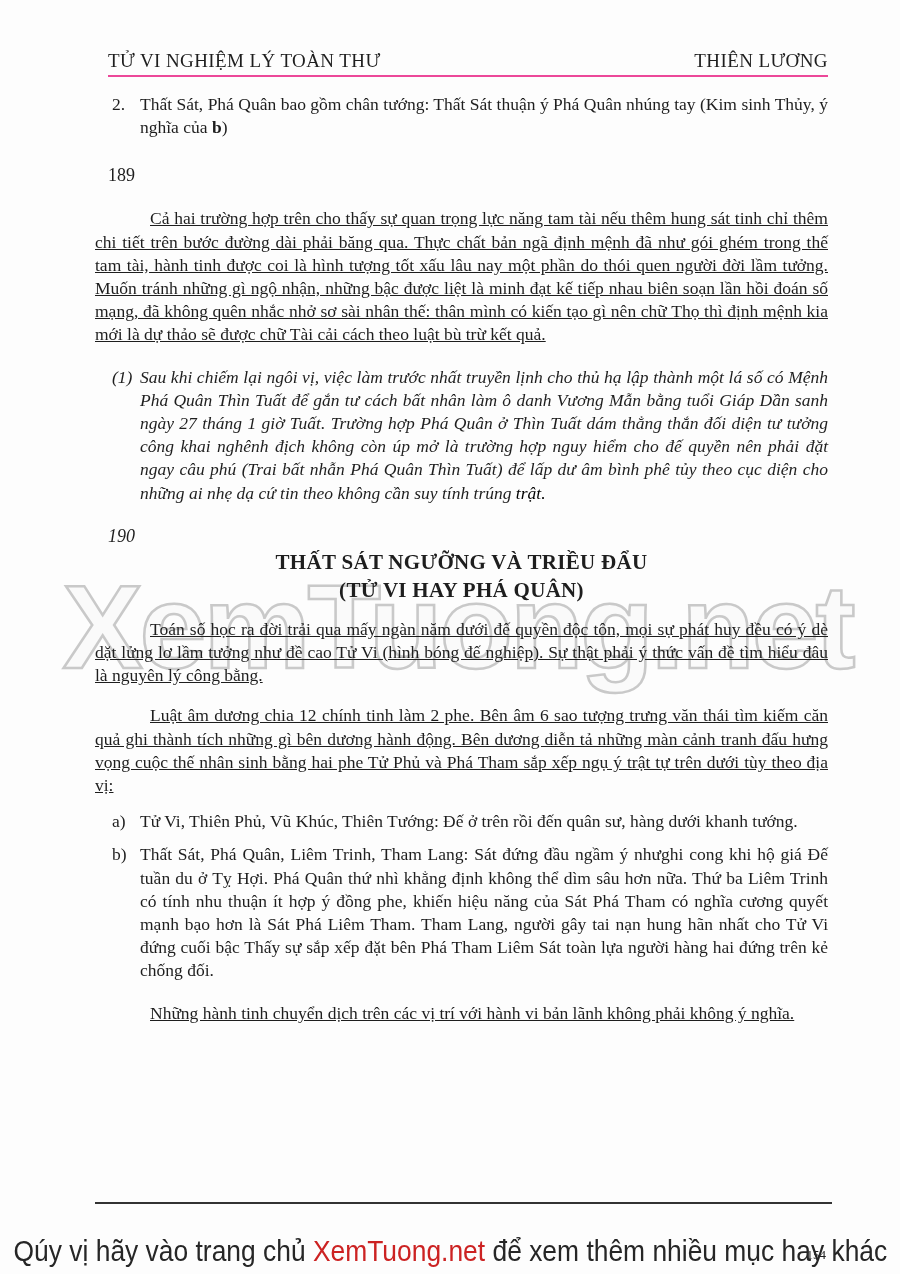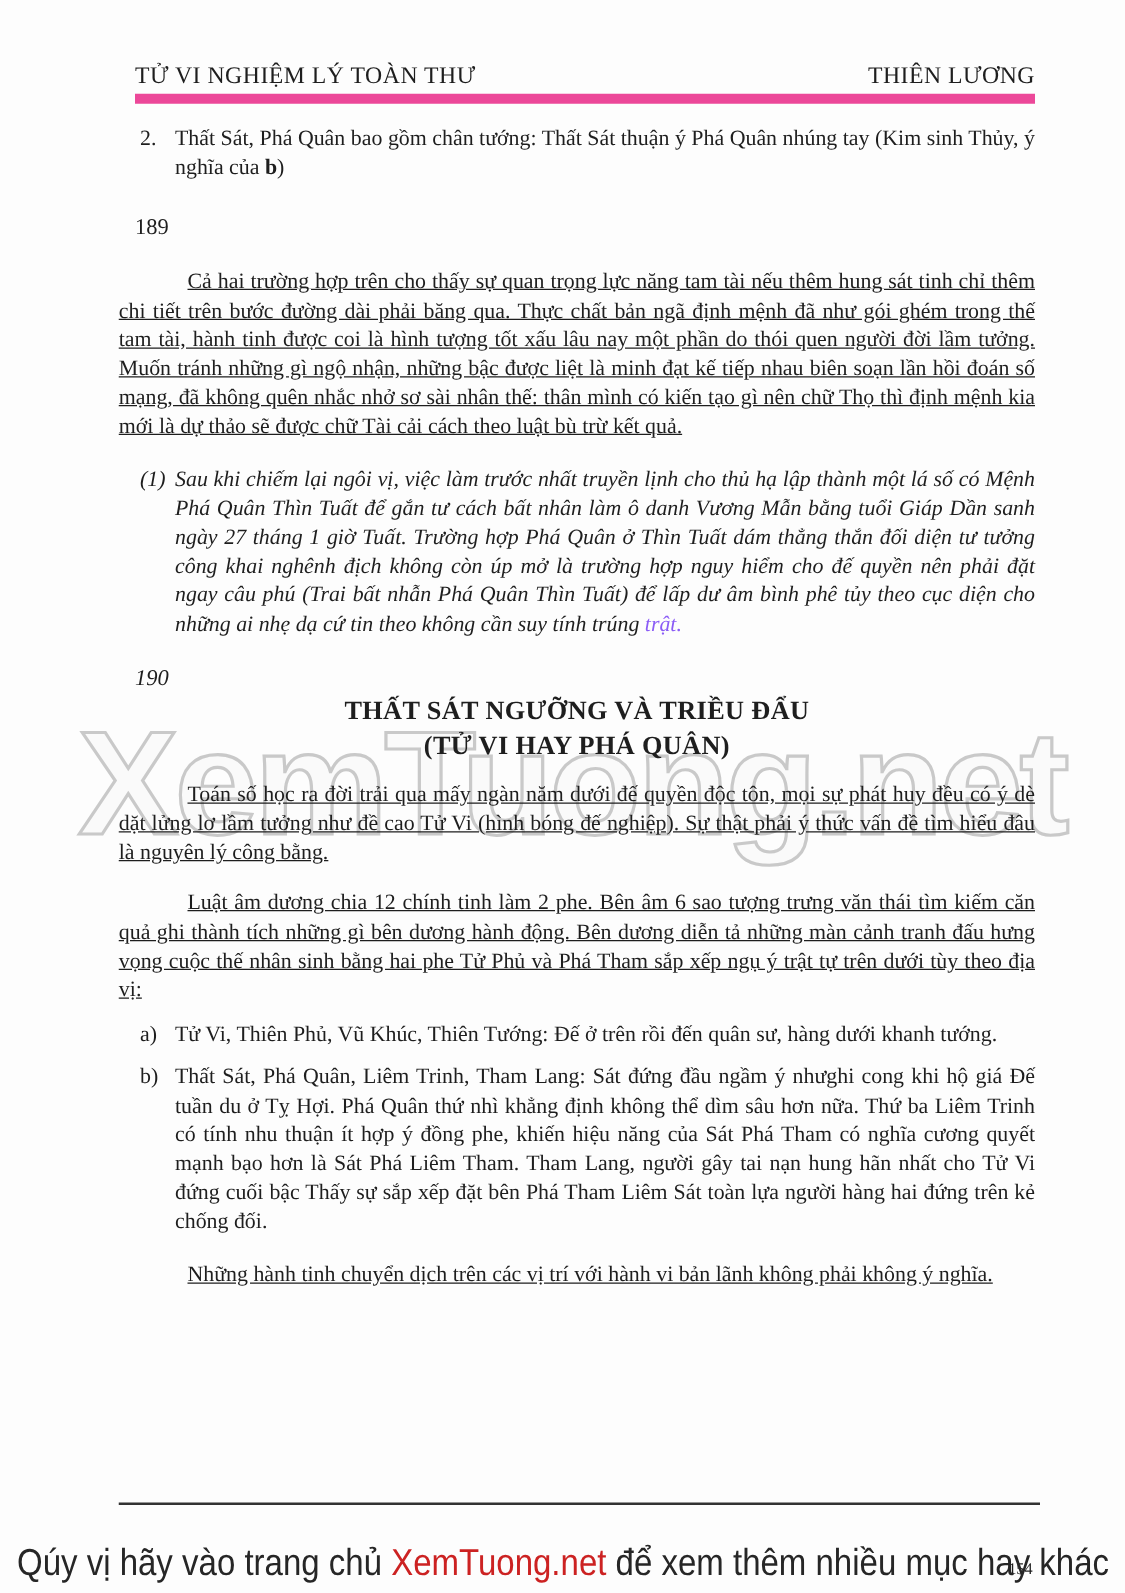--- a/index.html
+++ b/index.html
@@ -12,35 +12,35 @@
   }
   .page{position:relative;width:900px;height:1274px;}
   .content{
     position:relative;
     padding:50px 72px 0 95px;
     z-index:2;
   }
   
   .hdr{
     display:flex;justify-content:space-between;align-items:flex-end;
-    border-bottom:8px solid #ec4899;
+    border-bottom:2px solid #ec4899;
     padding-bottom:3px;
     font-size:19px;letter-spacing:.4px;
     margin-left:13px;
   }
   
   .para{
     font-size:17.5px;line-height:23.2px;text-align:justify;
   }
   .indent{text-indent:55px;text-decoration:underline;}
   .hang{position:relative;padding-left:45px;}
   .hang .marker{position:absolute;left:17px;top:0;}
   .pagenum{font-size:18px;margin-left:13px;}
   .note{font-style:italic;}
-  .red{color:#8b5cf6;}
+  .red{color:#000000;}
   .bold{font-weight:bold;}
   
   .heading{
     text-align:center;font-weight:bold;font-size:21px;line-height:28px;
     letter-spacing:.3px;
   }
   
   .watermark{
     position:absolute;top:568px;left:70px;width:760px;
     z-index:1;

